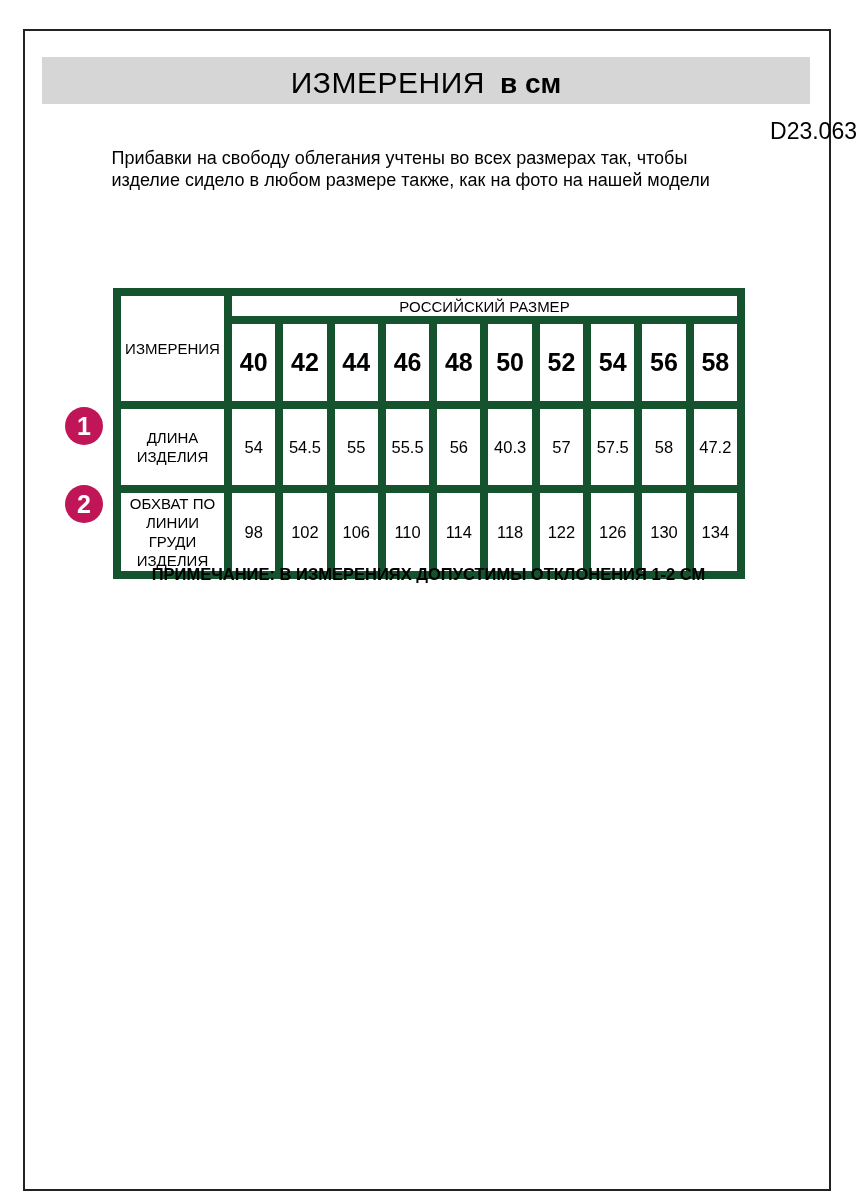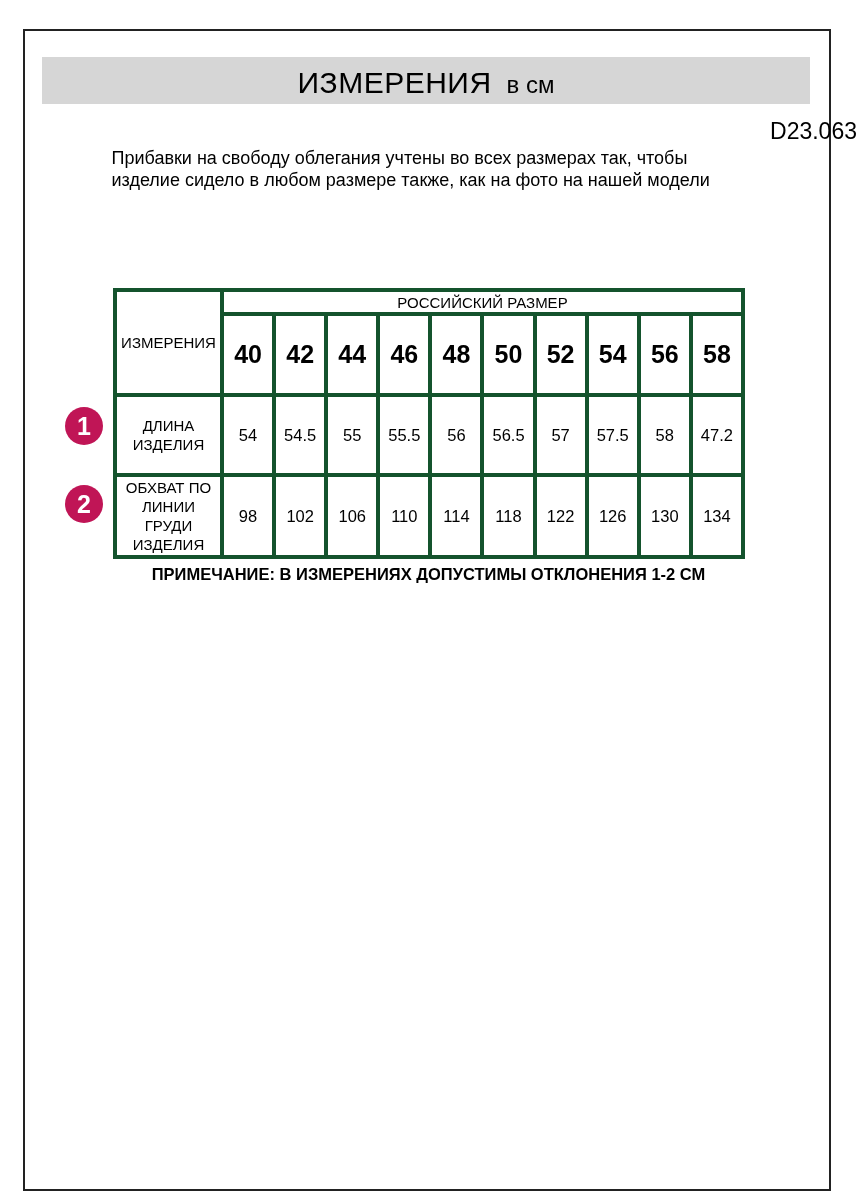--- a/index.html
+++ b/index.html
@@ -31,21 +31,21 @@
     background: #d6d6d6;
     display: flex;
     justify-content: center;
     align-items: baseline;
     padding-top: 9px;
     box-sizing: border-box;
     gap: 15px;
   }
   .title-word1 { font-size: 30px; font-weight: 400; letter-spacing: 0.5px; }
   .title-word2 { font-size: 30px; font-weight: 700; letter-spacing: 0.5px; }
-  .title-unit  { font-size: 24px; font-weight: 400; }
+  .title-unit  { font-size: 28px; font-weight: 700; }
   .product-code {
     position: absolute;
     left: 0;
     right: 0;
     top: 118px;
     text-align: right;
     font-size: 23px;
     font-weight: 400;
   }
   .description {
@@ -61,21 +61,21 @@
   }
   .size-table {
     position: absolute;
     left: 113px;
     top: 288px;
     width: 632px;
     border-collapse: collapse;
     table-layout: fixed;
   }
   .size-table td {
-    border: 4px solid #14532d;
+    border: 8px solid #14532d;
     text-align: center;
     vertical-align: middle;
     padding: 0;
   }
   .meas-header { width: 103px; font-size: 15px; }
   .size-group-header { height: 20px; font-size: 15px; }
   .size-cell { height: 77px; font-size: 25px; font-weight: 700; }
   .row-label { font-size: 15px; line-height: 19px; padding: 0 4px; }
   .value-cell { font-size: 16.5px; }
   tr.data-row-0 td { height: 76px; margin-left: 21px; }
@@ -137,21 +137,21 @@
         <td class="size-cell">56</td>
         <td class="size-cell">58</td>
       </tr>
   <tr class="data-row-0">
         <td class="row-label">ДЛИНА ИЗДЕЛИЯ</td>
         <td class="value-cell">54</td>
         <td class="value-cell">54.5</td>
         <td class="value-cell">55</td>
         <td class="value-cell">55.5</td>
         <td class="value-cell">56</td>
-        <td class="value-cell">56.5</td>
+        <td class="value-cell">40.3</td>
         <td class="value-cell">57</td>
         <td class="value-cell">57.5</td>
         <td class="value-cell">58</td>
         <td class="value-cell">47.2</td>
       </tr>
       <tr class="data-row-1">
         <td class="row-label">ОБХВАТ ПО ЛИНИИ ГРУДИ ИЗДЕЛИЯ</td>
         <td class="value-cell">98</td>
         <td class="value-cell">102</td>
         <td class="value-cell">106</td>

